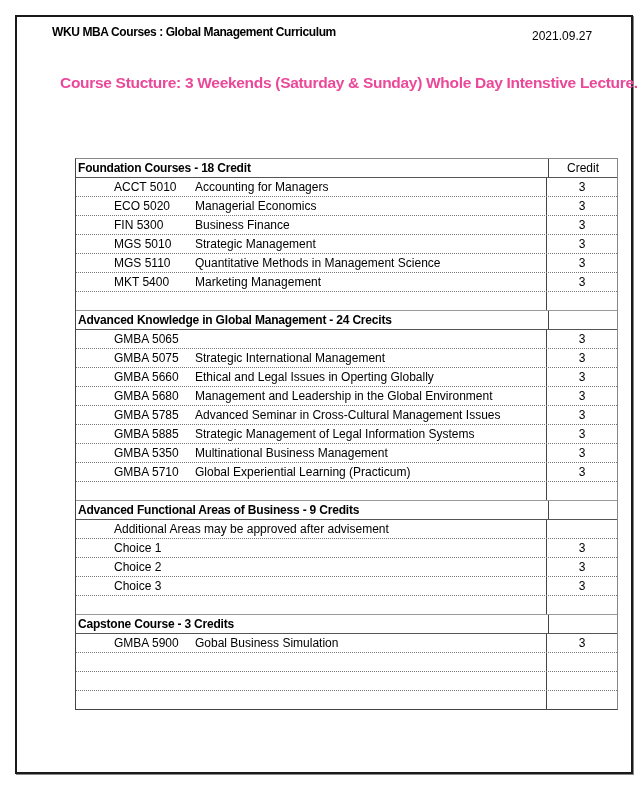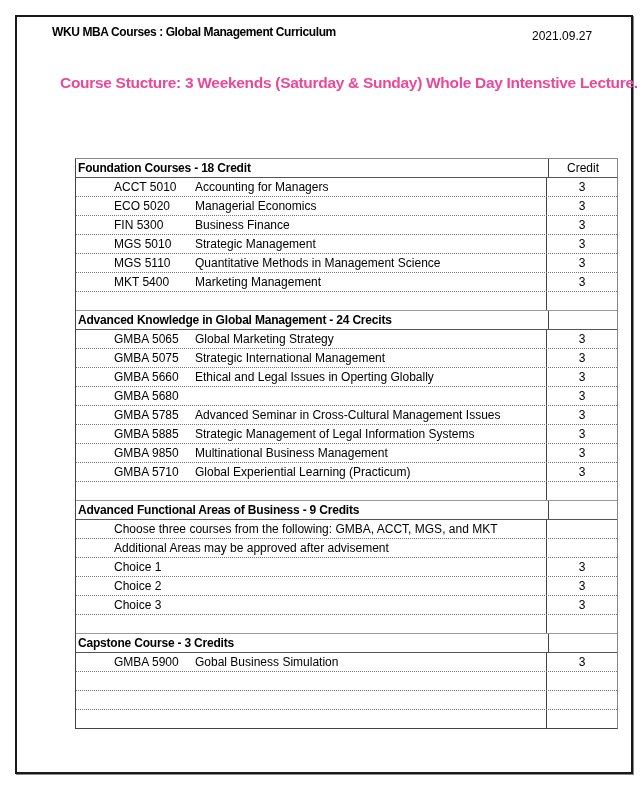--- a/index.html
+++ b/index.html
@@ -99,61 +99,61 @@
       <div class="cell-credit"></div>
   </div>
 
   <div class="row section">
     <div class="cell-main">Advanced Knowledge in Global Management - 24 Crecits</div>
     <div class="cell-credit"></div>
   </div>
   <div class="row">
     <div class="cell-main">
         <span class="code">GMBA 5065</span>
-        <span class="name">Global Marketing Strategy</span>
       </div>
     <div class="cell-credit">3</div>
   </div>
   <div class="row">
     <div class="cell-main">
         <span class="code">GMBA 5075</span>
         <span class="name">Strategic International Management</span>
       </div>
     <div class="cell-credit">3</div>
   </div>
   <div class="row">
     <div class="cell-main">
         <span class="code">GMBA 5660</span>
         <span class="name">Ethical and Legal Issues in Operting Globally</span>
       </div>
     <div class="cell-credit">3</div>
   </div>
   <div class="row">
     <div class="cell-main">
         <span class="code">GMBA 5680</span>
+        <span class="name">Management and Leadership in the Global Environment</span>
       </div>
     <div class="cell-credit">3</div>
   </div>
   <div class="row">
     <div class="cell-main">
         <span class="code">GMBA 5785</span>
         <span class="name">Advanced Seminar in Cross-Cultural Management Issues</span>
       </div>
     <div class="cell-credit">3</div>
   </div>
   <div class="row">
     <div class="cell-main">
         <span class="code">GMBA 5885</span>
         <span class="name">Strategic Management of Legal Information Systems</span>
       </div>
     <div class="cell-credit">3</div>
   </div>
   <div class="row">
     <div class="cell-main">
-        <span class="code">GMBA 9850</span>
+        <span class="code">GMBA 5350</span>
         <span class="name">Multinational Business Management</span>
       </div>
     <div class="cell-credit">3</div>
   </div>
   <div class="row">
     <div class="cell-main">
         <span class="code">GMBA 5710</span>
         <span class="name">Global Experiential Learning (Practicum)</span>
       </div>
     <div class="cell-credit">3</div>
@@ -162,26 +162,20 @@
     <div class="cell-main"></div>
       <div class="cell-credit"></div>
   </div>
 
   <div class="row section">
     <div class="cell-main">Advanced Functional Areas of Business - 9 Credits</div>
     <div class="cell-credit"></div>
   </div>
   <div class="row">
     <div class="cell-main">
-        <span class="note">Choose three courses from the following: GMBA, ACCT, MGS, and MKT</span>
-      </div>
-    <div class="cell-credit"></div>
-  </div>
-  <div class="row">
-    <div class="cell-main">
         <span class="note">Additional Areas may be approved after advisement</span>
       </div>
     <div class="cell-credit"></div>
   </div>
   <div class="row">
     <div class="cell-main">
         <span class="note">Choice 1</span>
       </div>
     <div class="cell-credit">3</div>
   </div>

